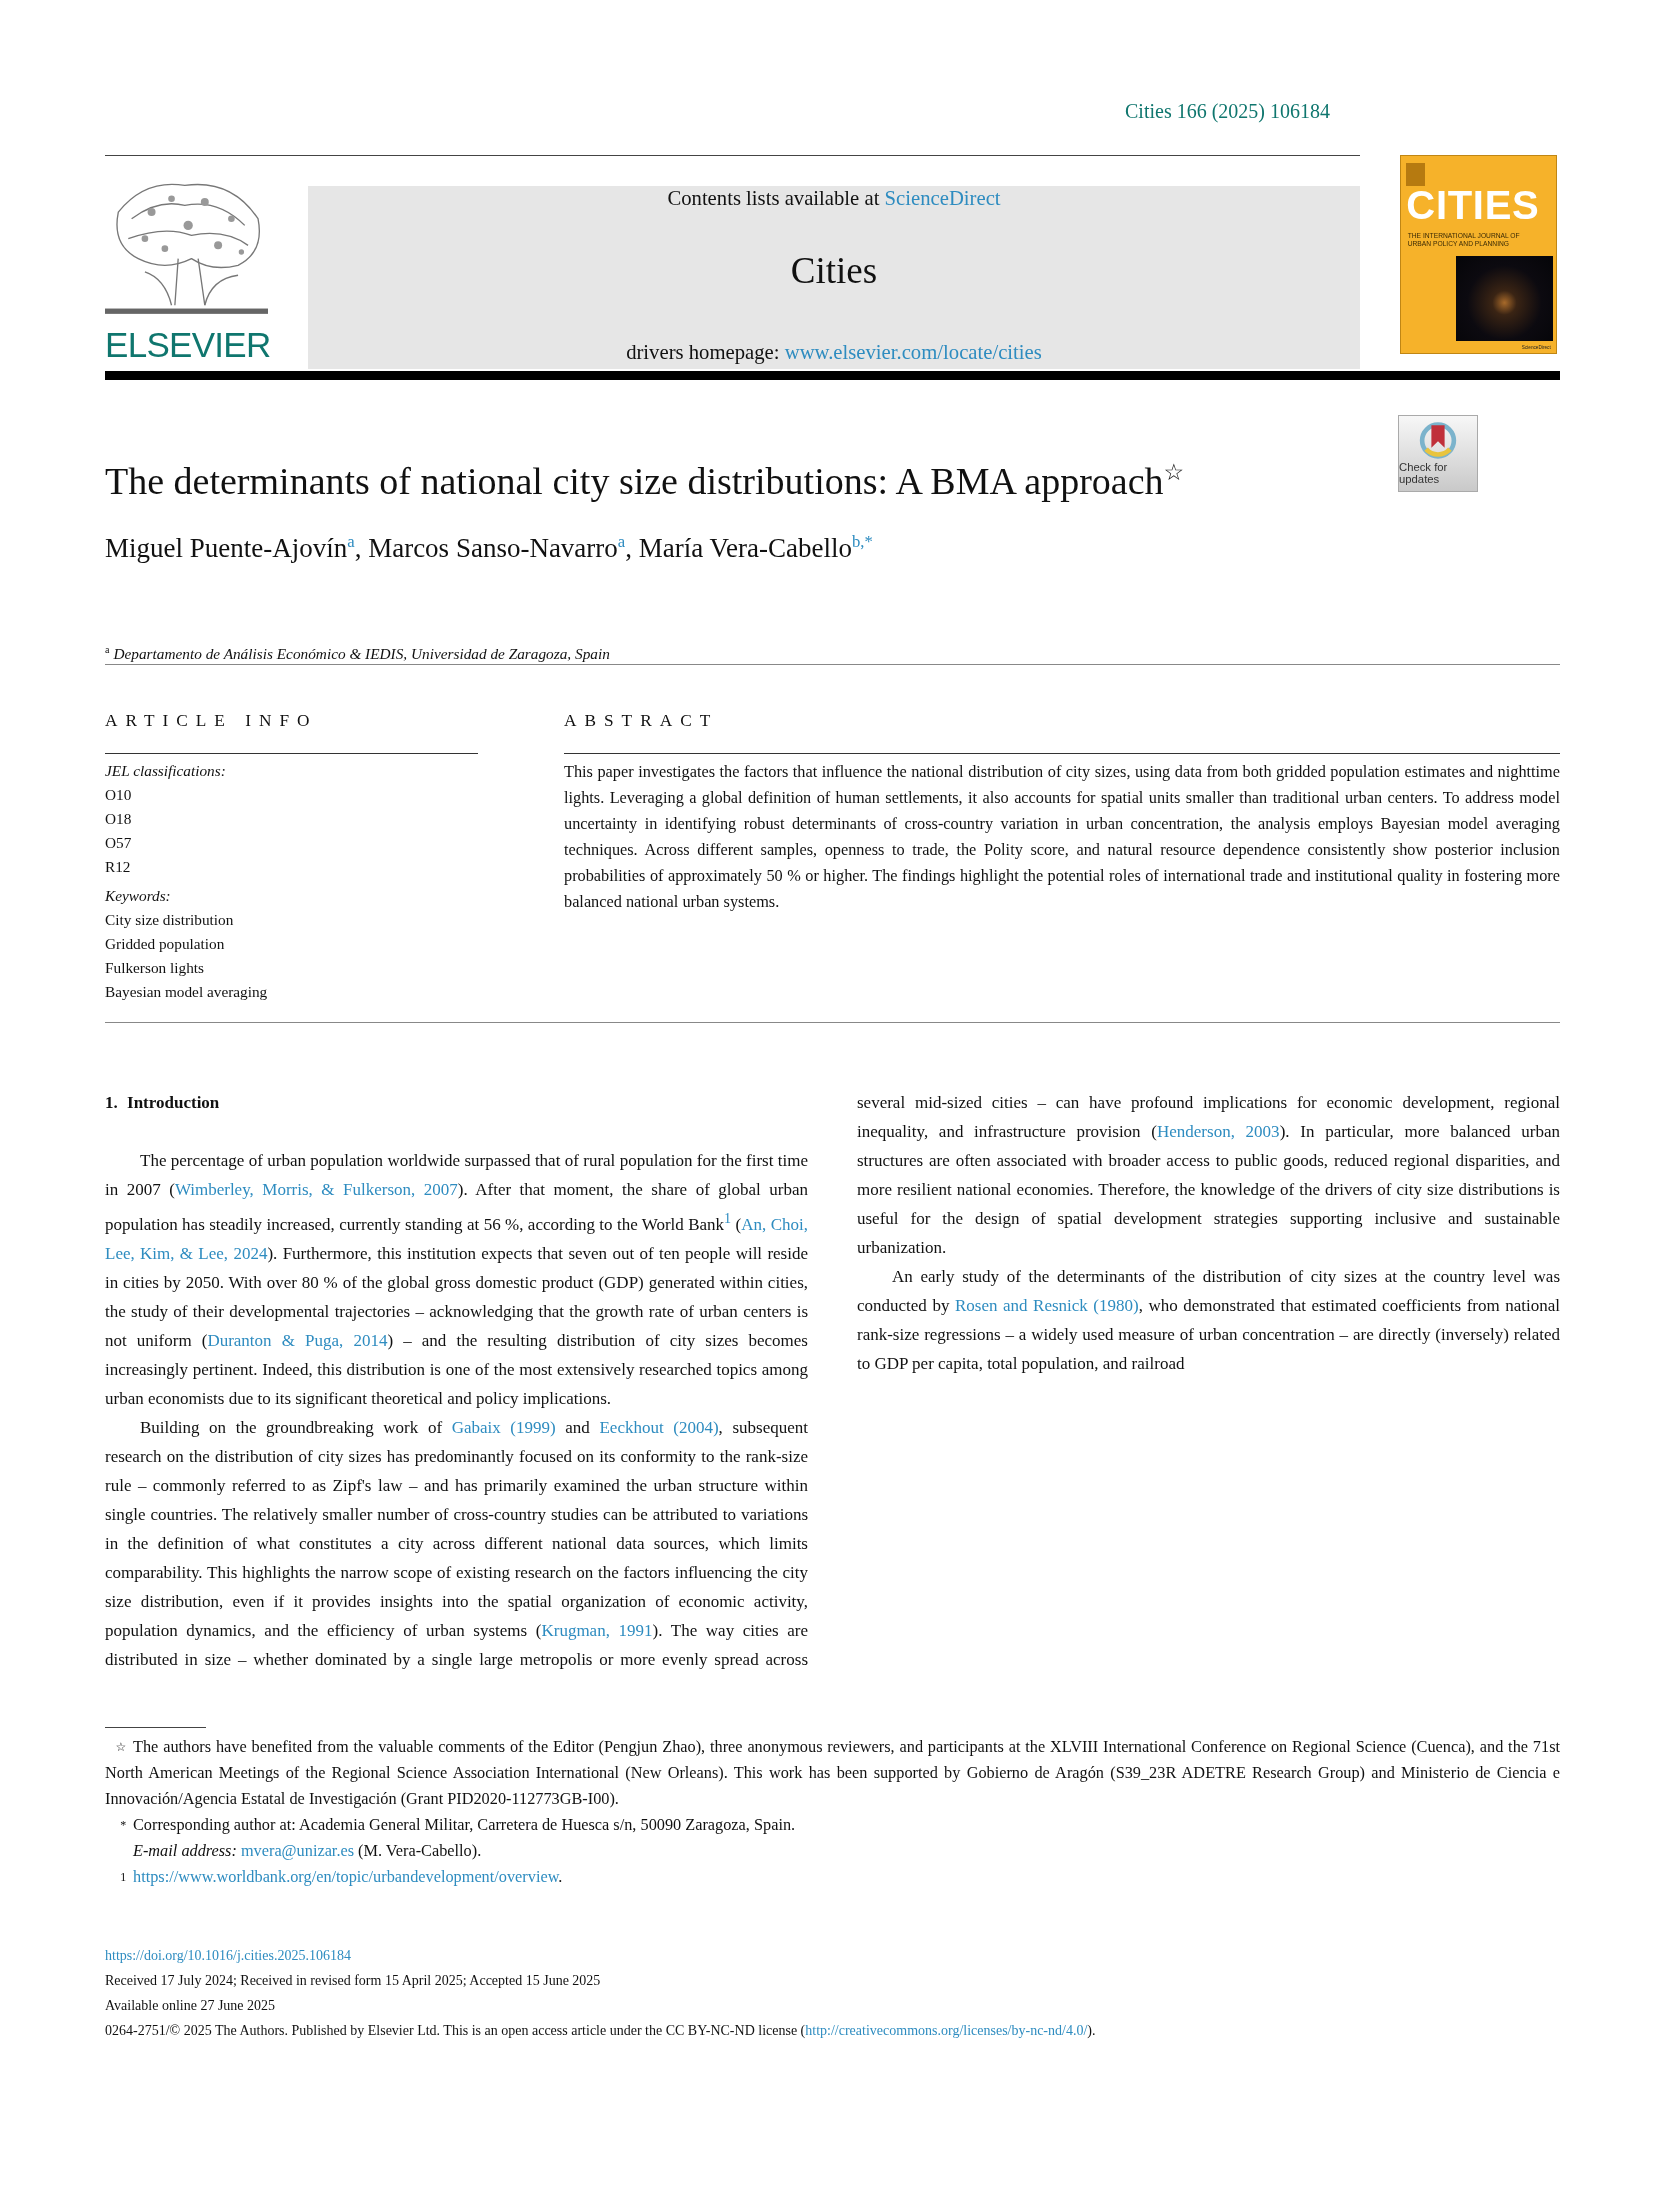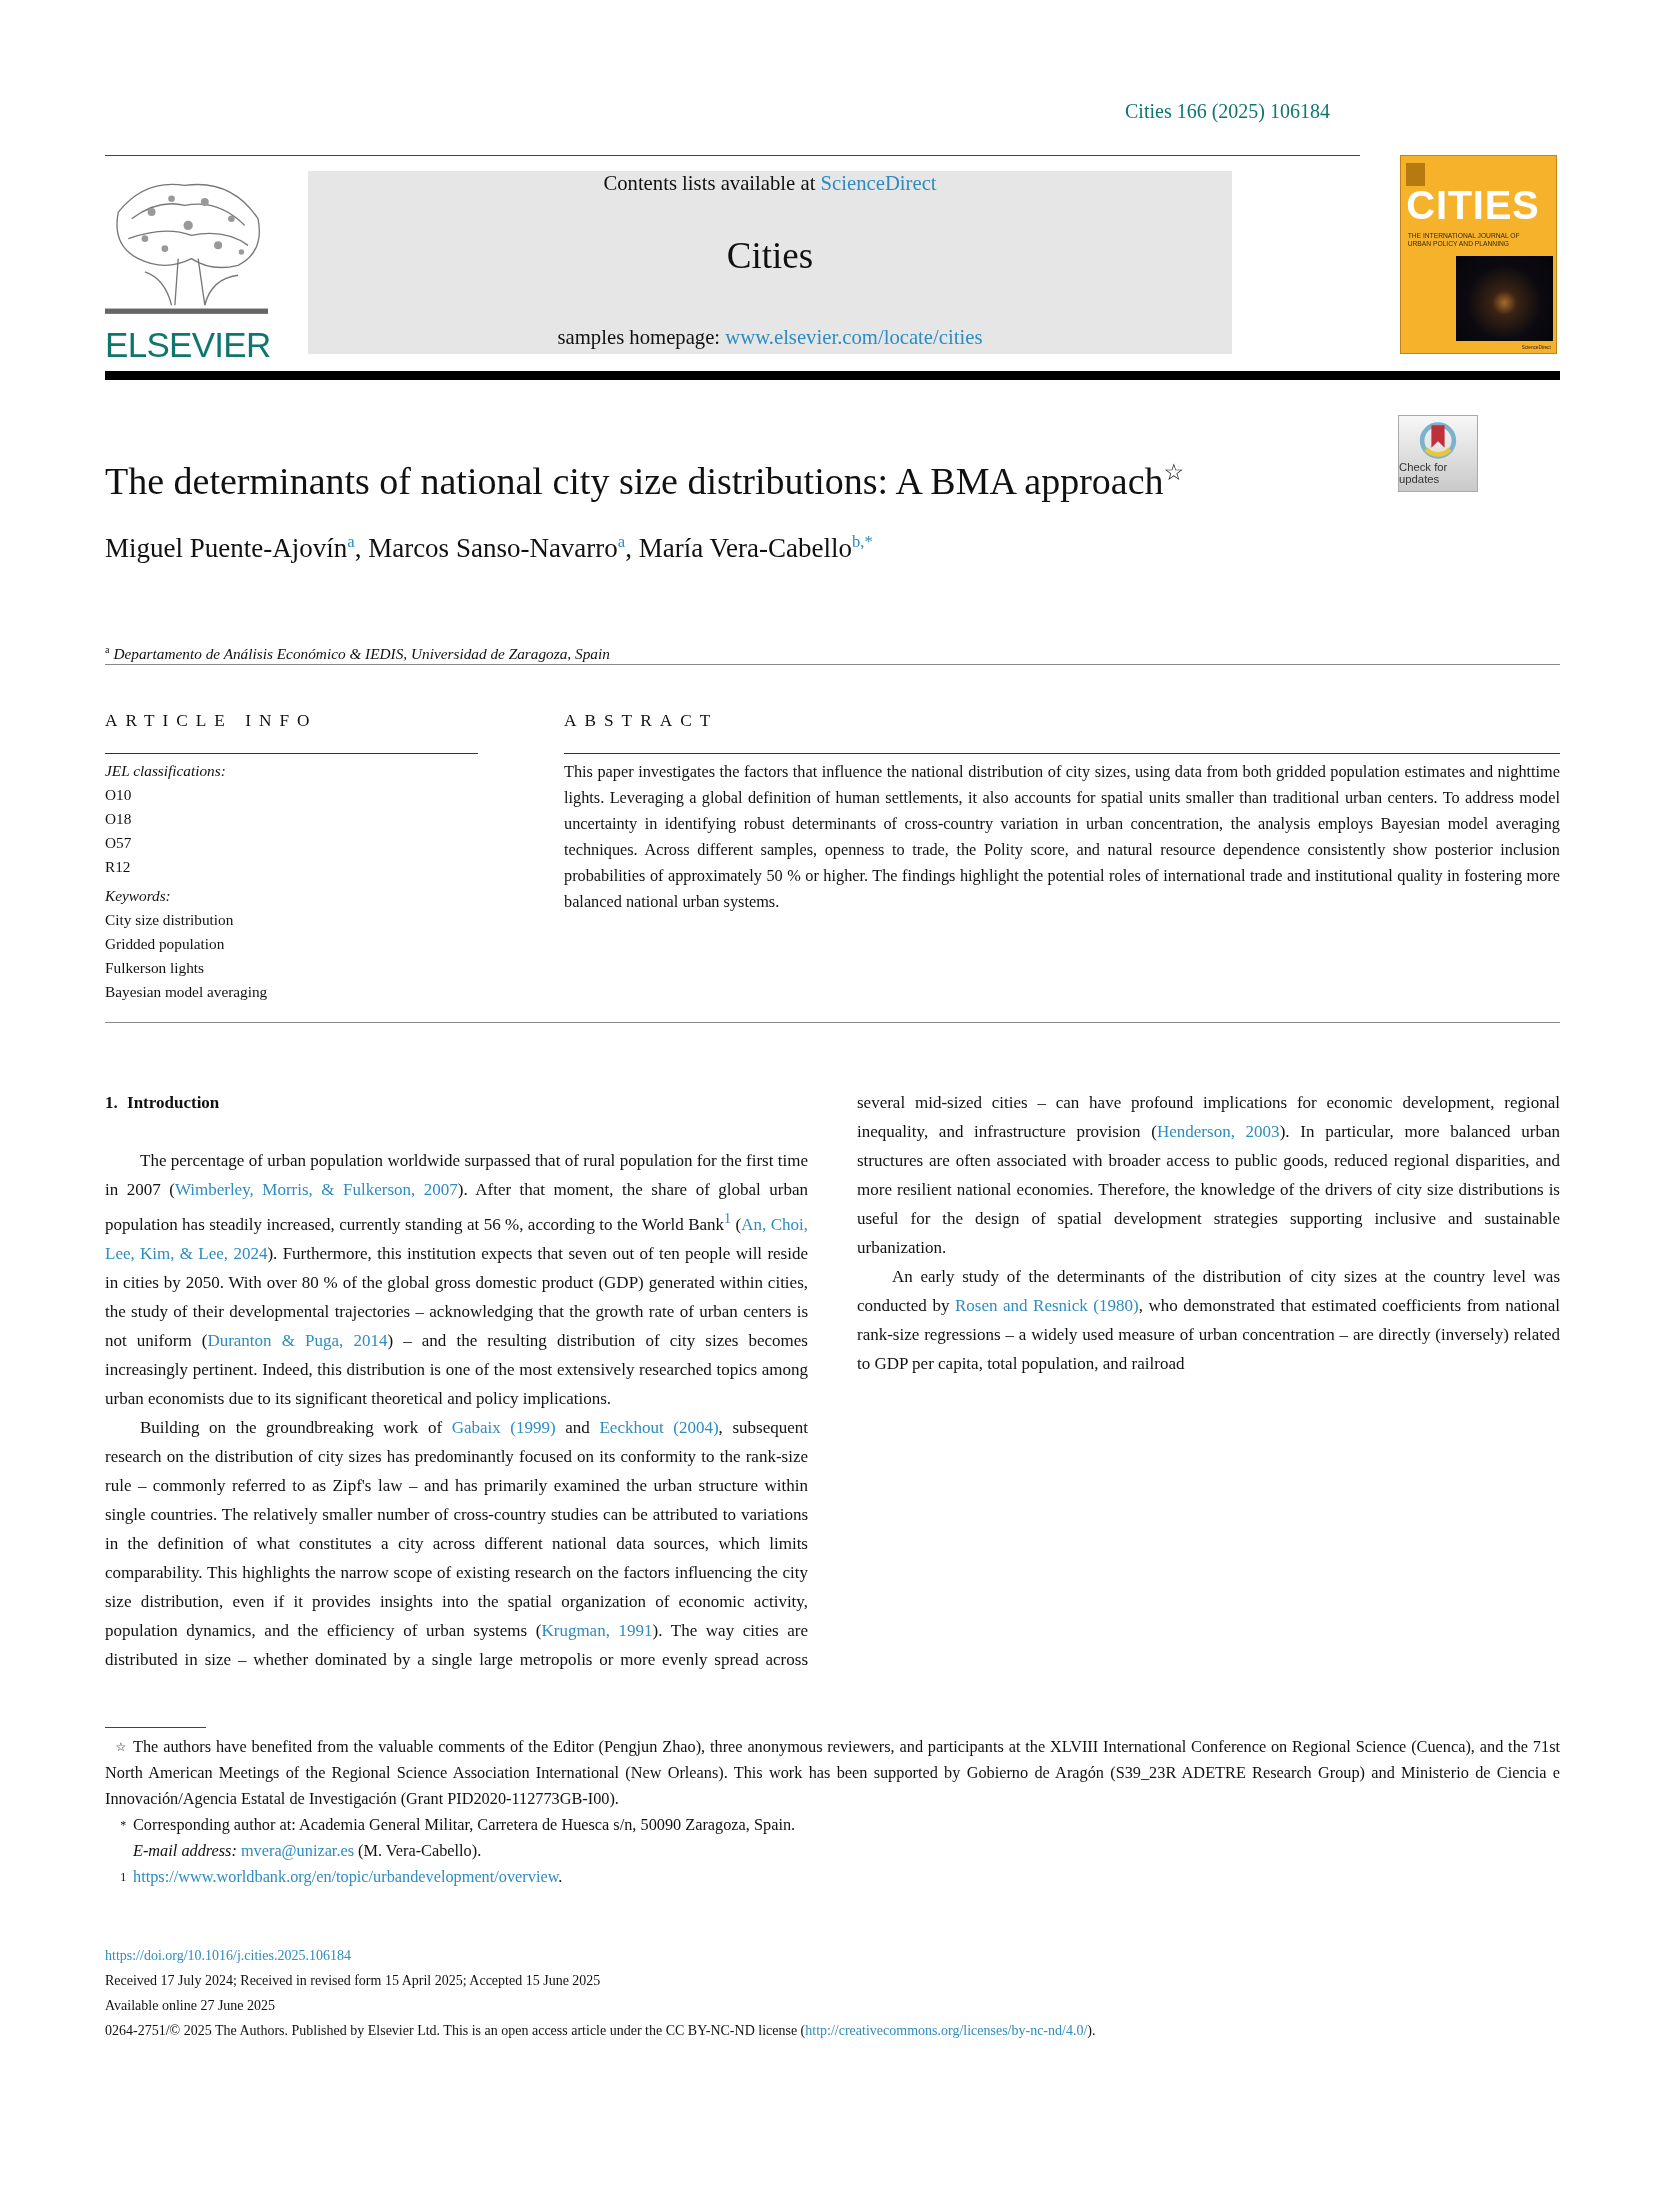--- a/index.html
+++ b/index.html
@@ -14,21 +14,21 @@
   .running-head { top: 100px; left: 0; width: 1330px; text-align: right; font-size: 20px; color: #0f766e; }
 
   .top-rule { top: 155px; left: 105px; width: 1255px; height: 1.3px; background: #444; }
 
   
   .elsevier-logo { top: 172px; left: 105px; width: 163px; height: 187px; }
   .tree { width: 163px; height: 150px; }
   .elsevier-word { font-size: 35px; color: #0f766e; letter-spacing: -0.7px; text-align: center; margin-top: 1.3px; font-family: Liberation Sans, sans-serif; }
 
   
-  .journal-box { top: 171px; left: 308px; width: 924px; height: 183px; background: #e6e6e6; text-align: center; }
+  .journal-box { top: 186px; left: 308px; width: 1052px; height: 183px; background: #e6e6e6; text-align: center; }
   .contents-line { position: absolute; top: 1.3px; width: 100%; font-size: 20.7px; }
   .journal-name { position: absolute; top: 63px; width: 100%; font-size: 37px; }
   .homepage-line { position: absolute; top: 155px; width: 100%; font-size: 20.7px; }
 
   
   .cover { top: 155px; left: 1400px; width: 157px; height: 199px; background: #f6b22a; border: 1.3px solid #c08614; box-sizing: border-box; }
   .cover .mini-logo { position: absolute; top: 6.7px; left: 5.3px; width: 18.7px; height: 23px; background: #b67a10; }
   .cover .cover-title { position: absolute; top: 27px; left: 5.3px; font-family: "Liberation Sans", sans-serif; font-weight: bold; color: #fff; font-size: 40px; letter-spacing: 0.7px; }
   .cover .cover-sub { position: absolute; top: 76px; left: 6.7px; font-family: "Liberation Sans", sans-serif; font-size: 6.7px; color: #3a2a05; line-height: 8px; }
   .cover .cover-photo { position: absolute; top: 100px; left: 55px; width: 97px; height: 85px; background: radial-gradient(circle at 50% 55%, #a86a2a 0%, #3a2414 18%, #0c0a10 55%, #050508 100%); }
@@ -106,21 +106,21 @@
   </svg>
   <div class="elsevier-word">ELSEVIER</div>
 </div>
 
 <div class="abs journal-box">
   <div class="contents-line">
     <span>Contents lists available at </span><span class="link">ScienceDirect</span>
   </div>
   <div class="journal-name">Cities</div>
   <div class="homepage-line">
-    <span>samples homepage: </span><span class="link">www.elsevier.com/locate/cities</span>
+    <span>drivers homepage: </span><span class="link">www.elsevier.com/locate/cities</span>
   </div>
 </div>
 
 <div class="abs cover">
   <div class="mini-logo"></div>
   <div class="cover-title">CITIES</div>
   <div class="cover-sub">
     <div>THE INTERNATIONAL JOURNAL OF</div>
     <div>URBAN POLICY AND PLANNING</div>
   </div>

